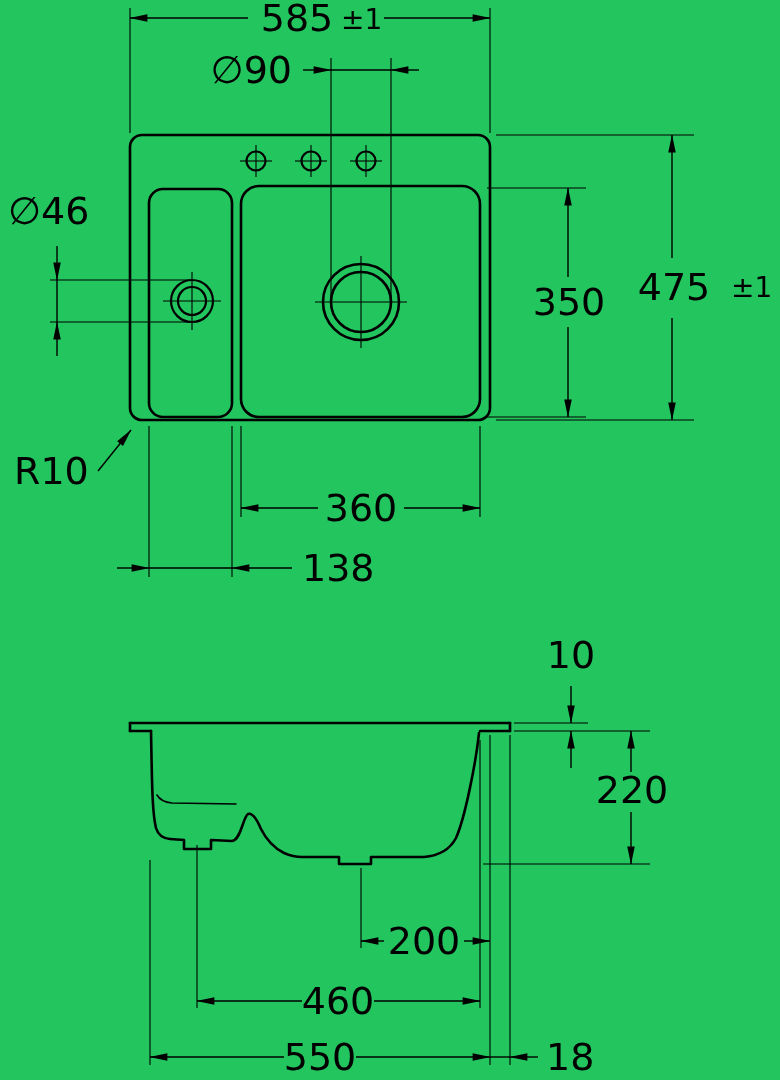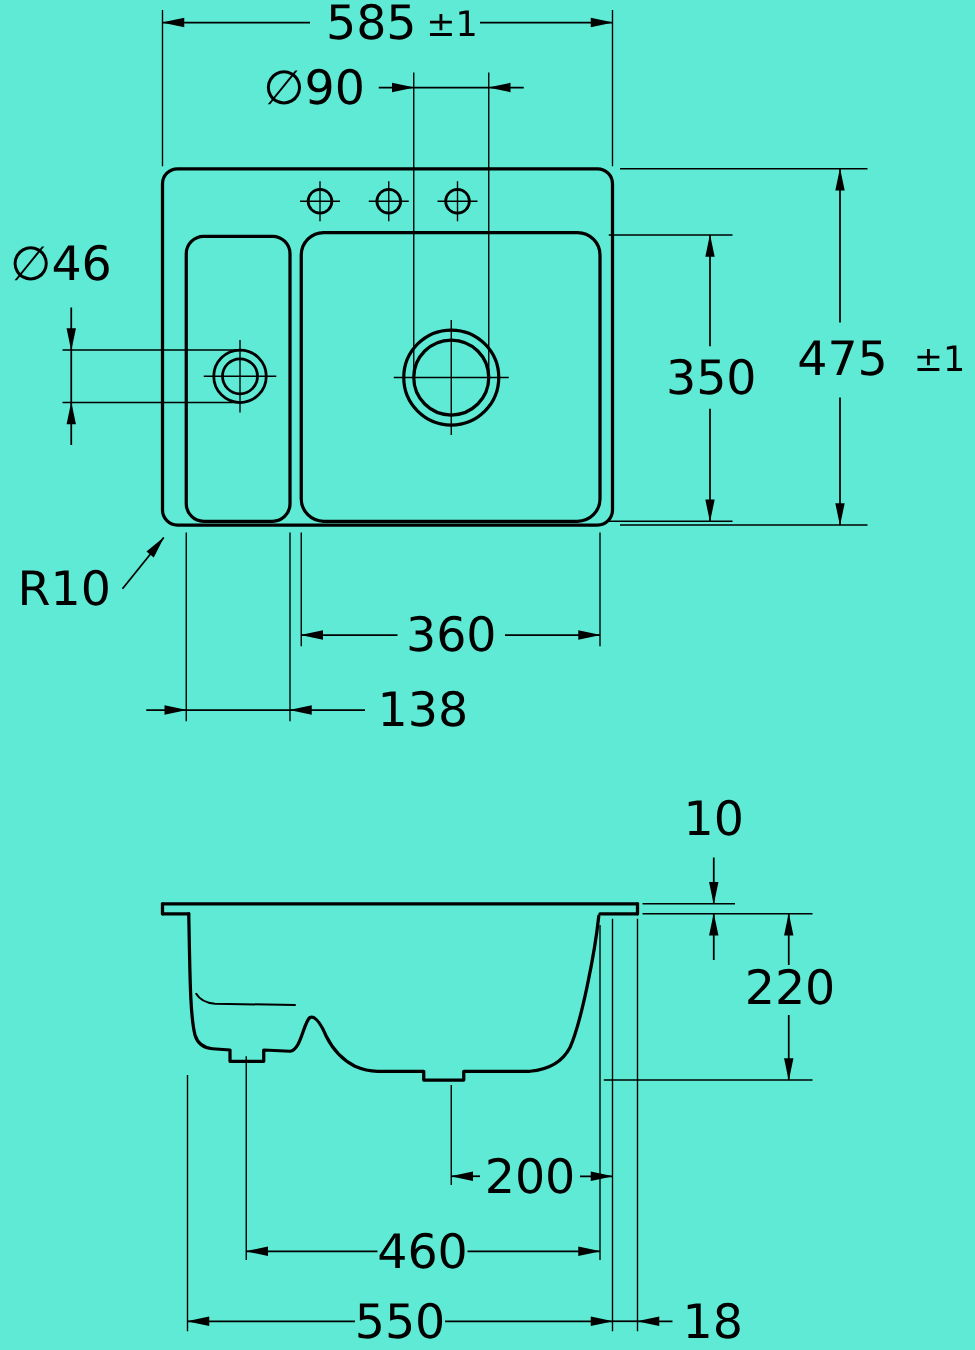--- a/index.html
+++ b/index.html
@@ -1,16 +1,16 @@
 <!DOCTYPE html>
 <html><head>
 <meta charset="utf-8">
 <style>
   html,body{margin:0;padding:0;background:#ffffff;}
-  .canvas{width:780px;height:1080px;background:#5eead4;position:relative;overflow:hidden;
+  .canvas{width:780px;height:1080px;background:#22c55e;position:relative;overflow:hidden;
           font-family:"DejaVu Sans",sans-serif;}
   svg{display:block;}
   .obj{fill:none;stroke:#000;stroke-width:2.6;stroke-linecap:round;stroke-linejoin:round;}
   .obj2{fill:none;stroke:#000;stroke-width:2.2;stroke-linecap:round;stroke-linejoin:round;}
   .det{fill:none;stroke:#000;stroke-width:1.6;stroke-linecap:round;}
   .dim{fill:none;stroke:#000;stroke-width:1.4;}
   .thin{fill:none;stroke:#000;stroke-width:1.1;}
   text{fill:#000;font-family:"DejaVu Sans",sans-serif;font-size:38px;}
   .sm{font-size:28px;}
   .mid{text-anchor:middle;}

